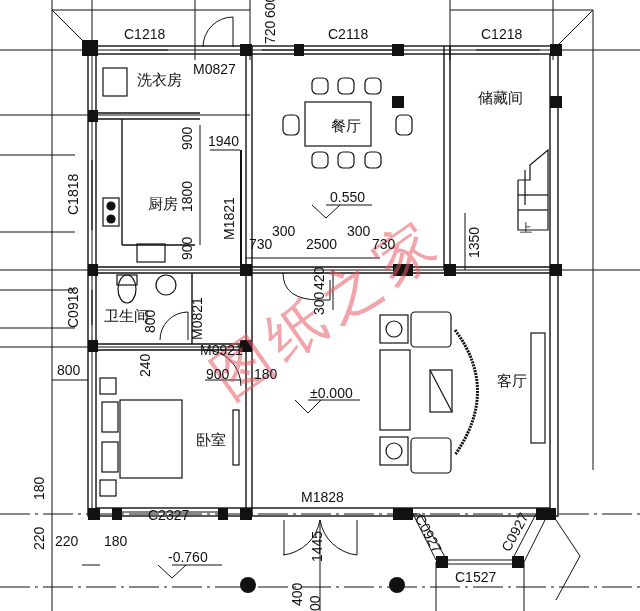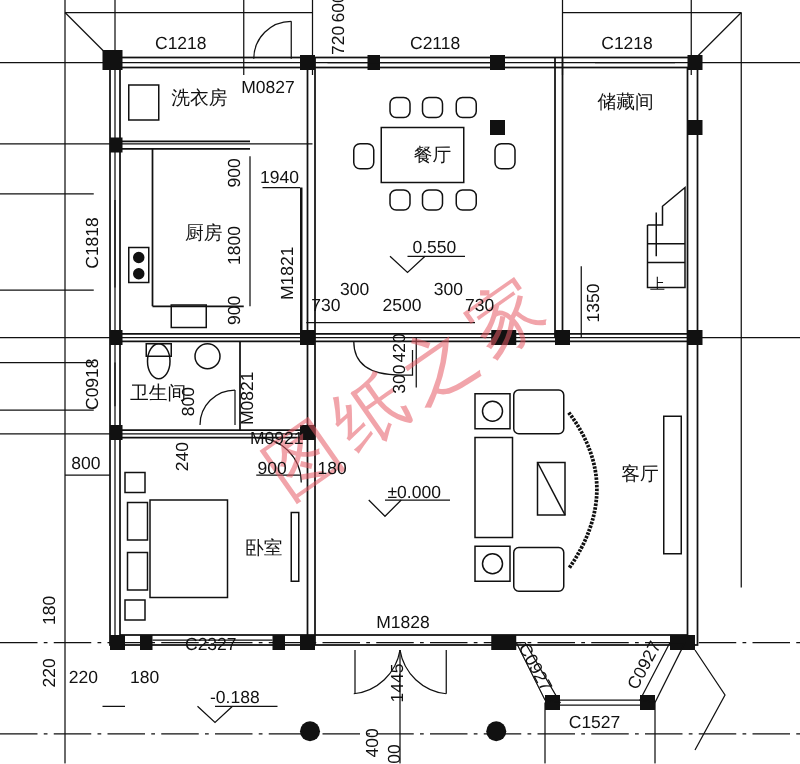--- a/index.html
+++ b/index.html
@@ -1,19 +1,19 @@
 <!DOCTYPE html>
 <html><head>
 <meta charset="utf-8">
 <style>
   html,body{margin:0;padding:0;background:#fff;}
   #plan{position:relative;width:640px;height:611px;overflow:hidden;background:#fff;font-family:"Liberation Sans","DejaVu Sans",sans-serif;color:#111;}
   svg{position:absolute;left:0;top:0;}
   .lbl{position:absolute;font-size:14px;line-height:1;white-space:nowrap;color:#111;}
-  .room{font-size:15px;font-family:Liberation Mono, monospace;}
+  .room{font-size:15px;font-family:Liberation Sans, sans-serif;}
   .dim{font-size:14px;}
   .v{transform-origin:left top;transform:rotate(-90deg);}
   .wm{position:absolute;font-family:"DejaVu Sans",sans-serif;color:rgba(230,90,100,0.55);font-size:58px;transform:rotate(-35deg);white-space:nowrap;left:195px;top:270px;letter-spacing:8px;}
 </style>
 </head>
 <body>
 
 <div id="plan">
   <svg width="640" height="611" viewBox="0 0 640 611">
     <g stroke="#111" fill="none" stroke-width="1">
@@ -188,22 +188,22 @@
       <line x1="205" y1="380" x2="240" y2="380"></line>
       <line x1="82" y1="565" x2="100" y2="565"></line>
       <line x1="320" y1="520" x2="320" y2="611"></line>
     </g>
   </svg>
 
   <div class="wm">图纸之家</div>
 
   <div class="lbl room" style="left:137px;top:72px">洗衣房</div>
   <div class="lbl room" style="left:331px;top:118px">餐厅</div>
-  <div class="lbl room" style="left:478px;top:75px">储藏间</div>
-  <div class="lbl room" style="left:148px;top:180px">厨房</div>
+  <div class="lbl room" style="left:478px;top:90px">储藏间</div>
+  <div class="lbl room" style="left:148px;top:196px">厨房</div>
   <div class="lbl room" style="left:104px;top:308px">卫生间</div>
   <div class="lbl room" style="left:196px;top:432px">卧室</div>
   <div class="lbl room" style="left:497px;top:373px">客厅</div>
   <div class="lbl room" style="left:520px;top:222px;font-size:12px">上</div>
 
   <div class="lbl" style="left:124px;top:27px">C1218</div>
   <div class="lbl" style="left:328px;top:27px">C2118</div>
   <div class="lbl" style="left:481px;top:27px">C1218</div>
   <div class="lbl v" style="left:66px;top:215px">C1818</div>
   <div class="lbl v" style="left:66px;top:328px">C0918</div>
@@ -213,21 +213,21 @@
   <div class="lbl" style="left:455px;top:570px">C1527</div>
 
   <div class="lbl" style="left:193px;top:62px">M0827</div>
   <div class="lbl v" style="left:222px;top:240px">M1821</div>
   <div class="lbl v" style="left:190px;top:340px">M0821</div>
   <div class="lbl" style="left:200px;top:343px">M0921</div>
   <div class="lbl" style="left:301px;top:490px">M1828</div>
 
   <div class="lbl" style="left:330px;top:190px">0.550</div>
   <div class="lbl" style="left:310px;top:386px">±0.000</div>
-  <div class="lbl" style="left:168px;top:550px">-0.188</div>
+  <div class="lbl" style="left:168px;top:550px">-0.760</div>
 
   <div class="lbl dim v" style="left:263px;top:44px">720</div>
   <div class="lbl dim v" style="left:263px;top:18px">600</div>
   <div class="lbl dim v" style="left:180px;top:150px">900</div>
   <div class="lbl dim" style="left:208px;top:134px">1940</div>
   <div class="lbl dim v" style="left:180px;top:212px">1800</div>
   <div class="lbl dim v" style="left:180px;top:260px">900</div>
   <div class="lbl dim" style="left:249px;top:237px">730</div>
   <div class="lbl dim" style="left:272px;top:224px">300</div>
   <div class="lbl dim" style="left:306px;top:237px">2500</div>

